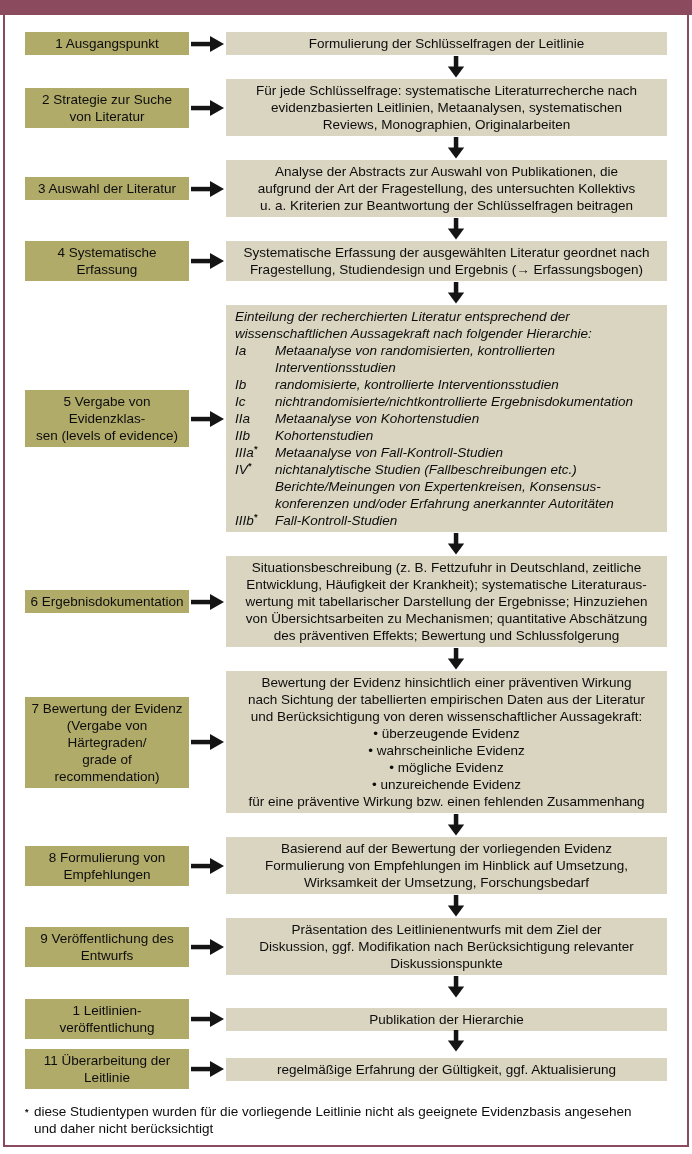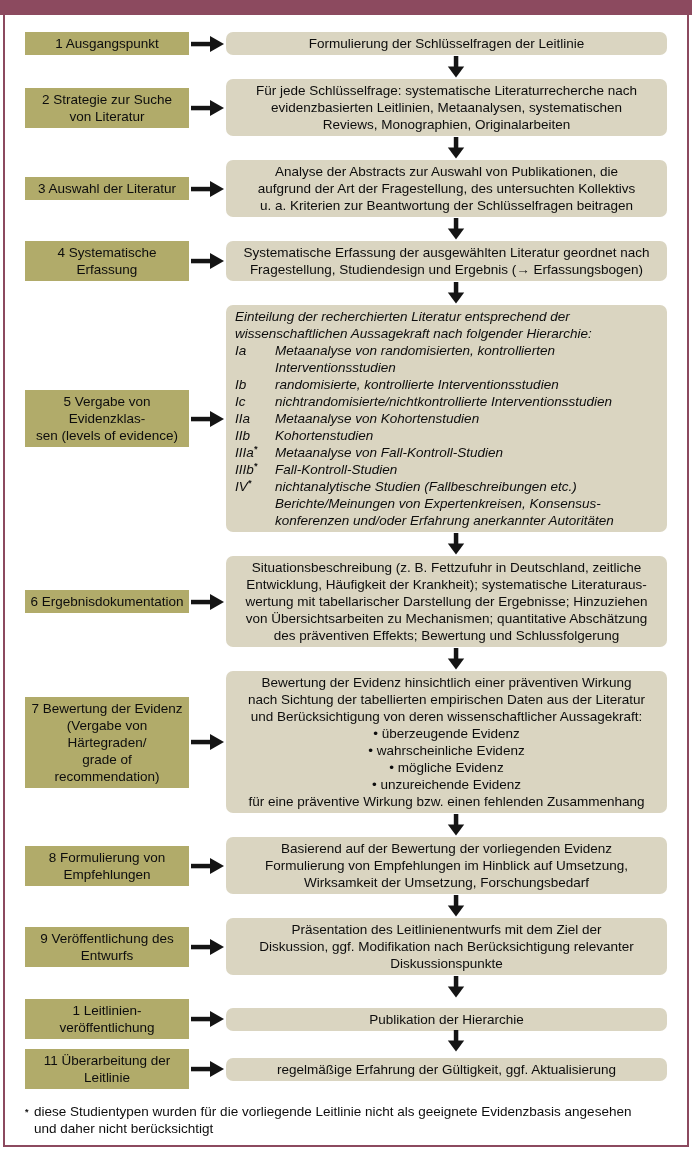--- a/index.html
+++ b/index.html
@@ -39,21 +39,20 @@
   }
   .content-cell { flex:1; min-width:0; }
   .content-box {
     background:#dad5c1;
     text-align:center;
     font-size:13.5px;
     line-height:17px;
     padding:3px 8px;
     box-sizing:border-box;
     white-space:pre-line;
-    border-radius:7px;
   }
   .content-left {
     text-align:left;
     padding-left:9px;
     padding-right:4px;
     white-space:normal;
     font-style:italic;
   }
   .hier-intro { white-space:pre-line; }
   .hier-item { display:flex; }
@@ -207,43 +206,43 @@
             <div class="hier-term"><span>Ia</span><sup></sup></div>
             <div class="hier-text">Metaanalyse von randomisierten, kontrollierten
 Interventionsstudien</div>
           </div>
           <div class="hier-item">
             <div class="hier-term"><span>Ib</span><sup></sup></div>
             <div class="hier-text">randomisierte, kontrollierte Interventionsstudien</div>
           </div>
           <div class="hier-item">
             <div class="hier-term"><span>Ic</span><sup></sup></div>
-            <div class="hier-text">nichtrandomisierte/nichtkontrollierte Interventionsstudien</div>
+            <div class="hier-text">nichtrandomisierte/nichtkontrollierte Ergebnisdokumentation</div>
           </div>
           <div class="hier-item">
             <div class="hier-term"><span>IIa</span><sup></sup></div>
             <div class="hier-text">Metaanalyse von Kohortenstudien</div>
           </div>
           <div class="hier-item">
             <div class="hier-term"><span>IIb</span><sup></sup></div>
             <div class="hier-text">Kohortenstudien</div>
           </div>
           <div class="hier-item">
             <div class="hier-term"><span>IIIa</span><sup>*</sup></div>
             <div class="hier-text">Metaanalyse von Fall-Kontroll-Studien</div>
-          </div>
-          <div class="hier-item">
-            <div class="hier-term"><span>IIIb</span><sup>*</sup></div>
-            <div class="hier-text">Fall-Kontroll-Studien</div>
           </div>
           <div class="hier-item">
             <div class="hier-term"><span>IV</span><sup>*</sup></div>
             <div class="hier-text">nichtanalytische Studien (Fallbeschreibungen etc.)
 Berichte/Meinungen von Expertenkreisen, Konsensus-
 konferenzen und/oder Erfahrung anerkannter Autoritäten</div>
+          </div>
+          <div class="hier-item">
+            <div class="hier-term"><span>IIIb</span><sup>*</sup></div>
+            <div class="hier-text">Fall-Kontroll-Studien</div>
           </div>
         </div>
       </div>
     </div>
 
     <div class="varrow-row">
       <div class="varrow-spacer"></div>
       <div class="varrow-cell">
         <svg class="arrow-svg" width="18" height="22" viewBox="0 0 18 22">
             <rect x="6.8" y="0" width="4.5" height="12"></rect>

